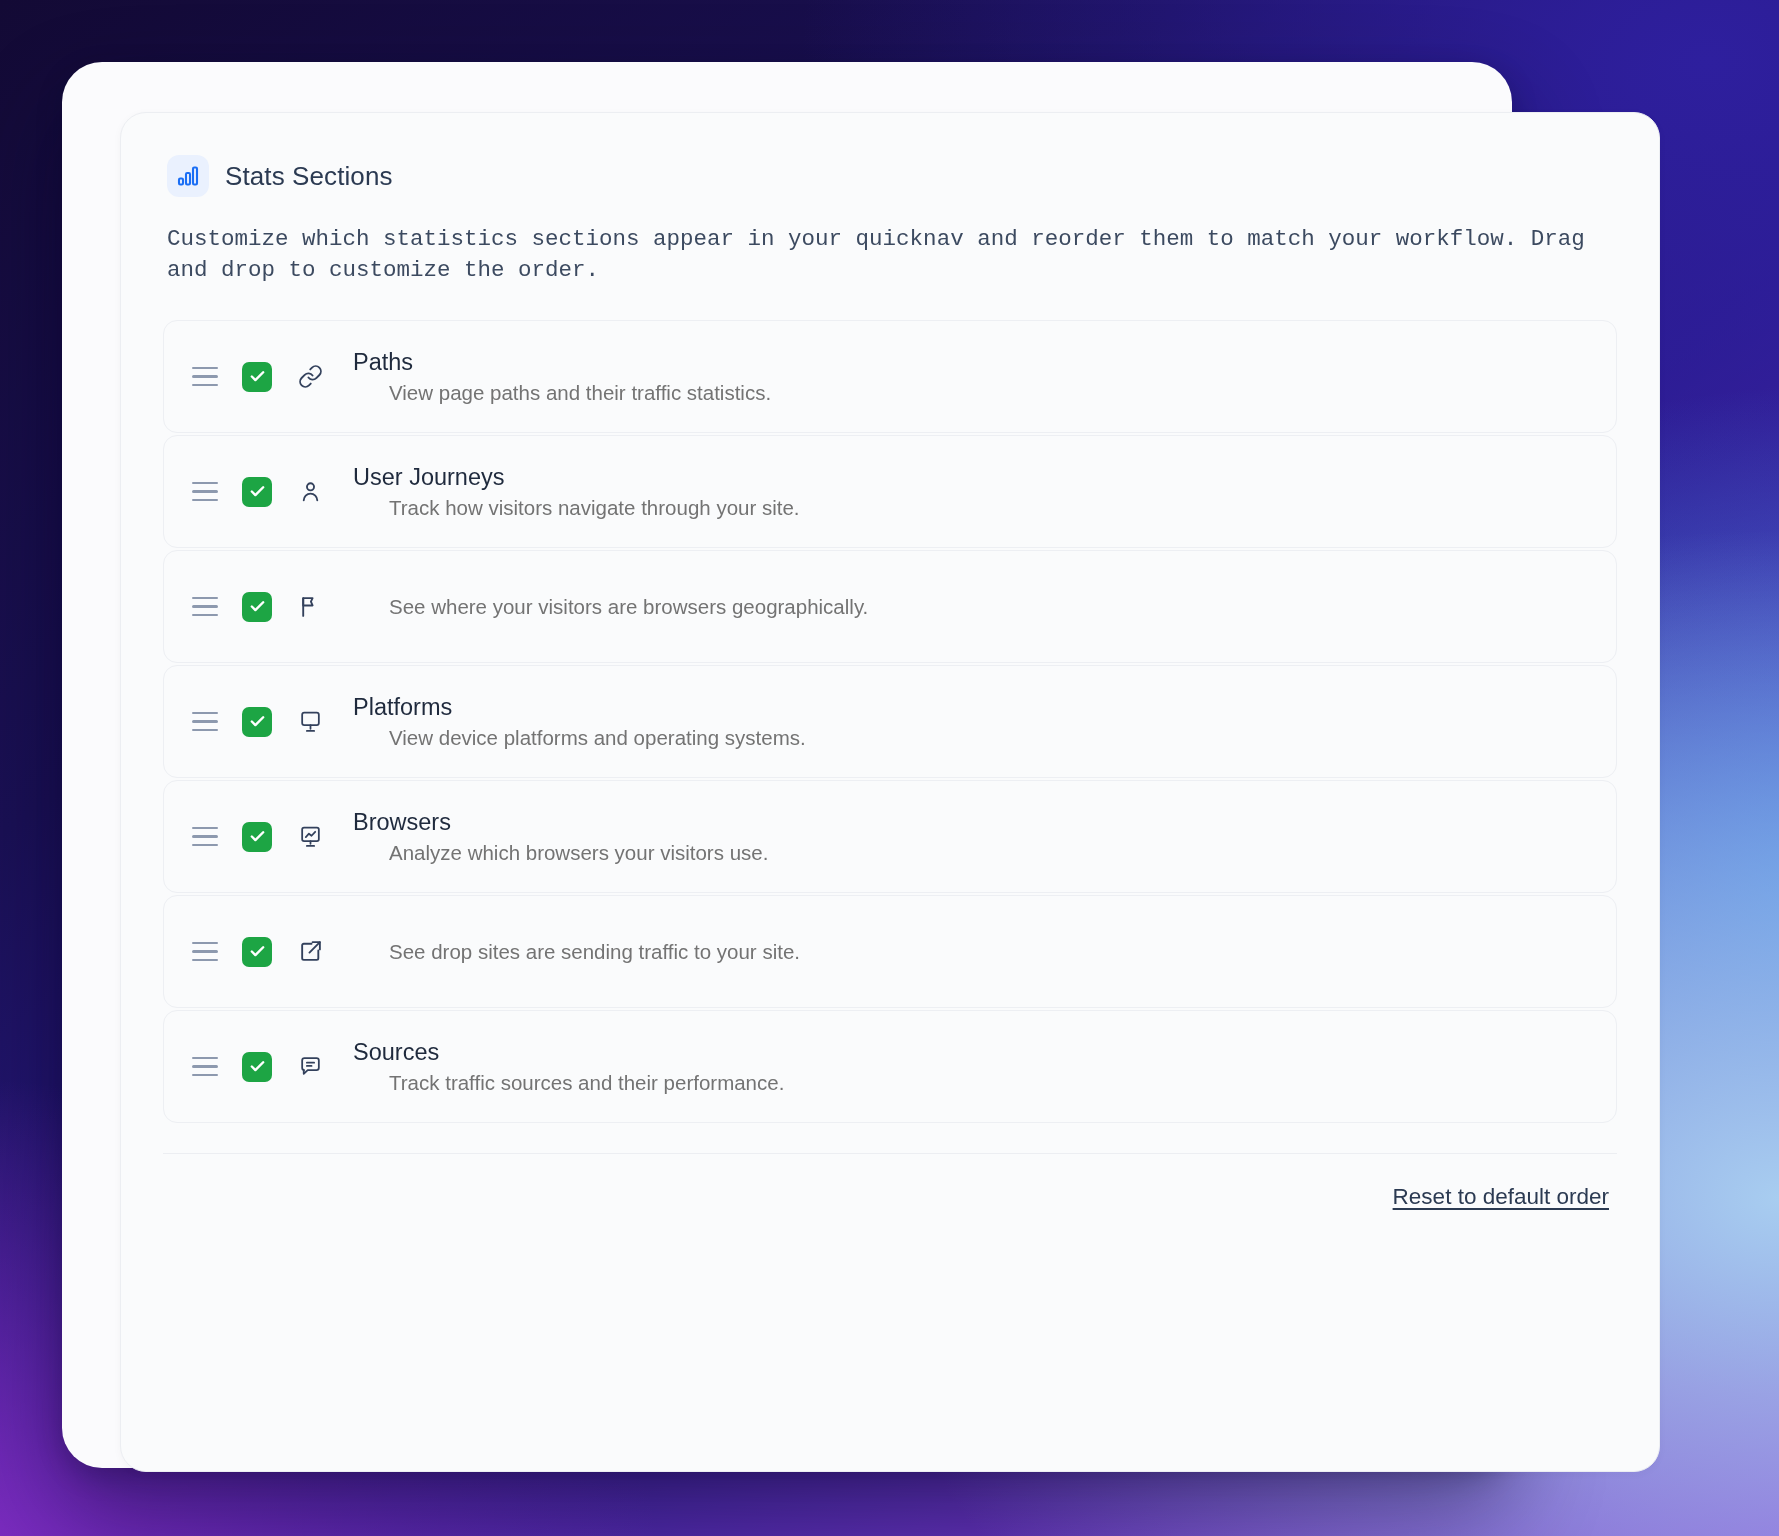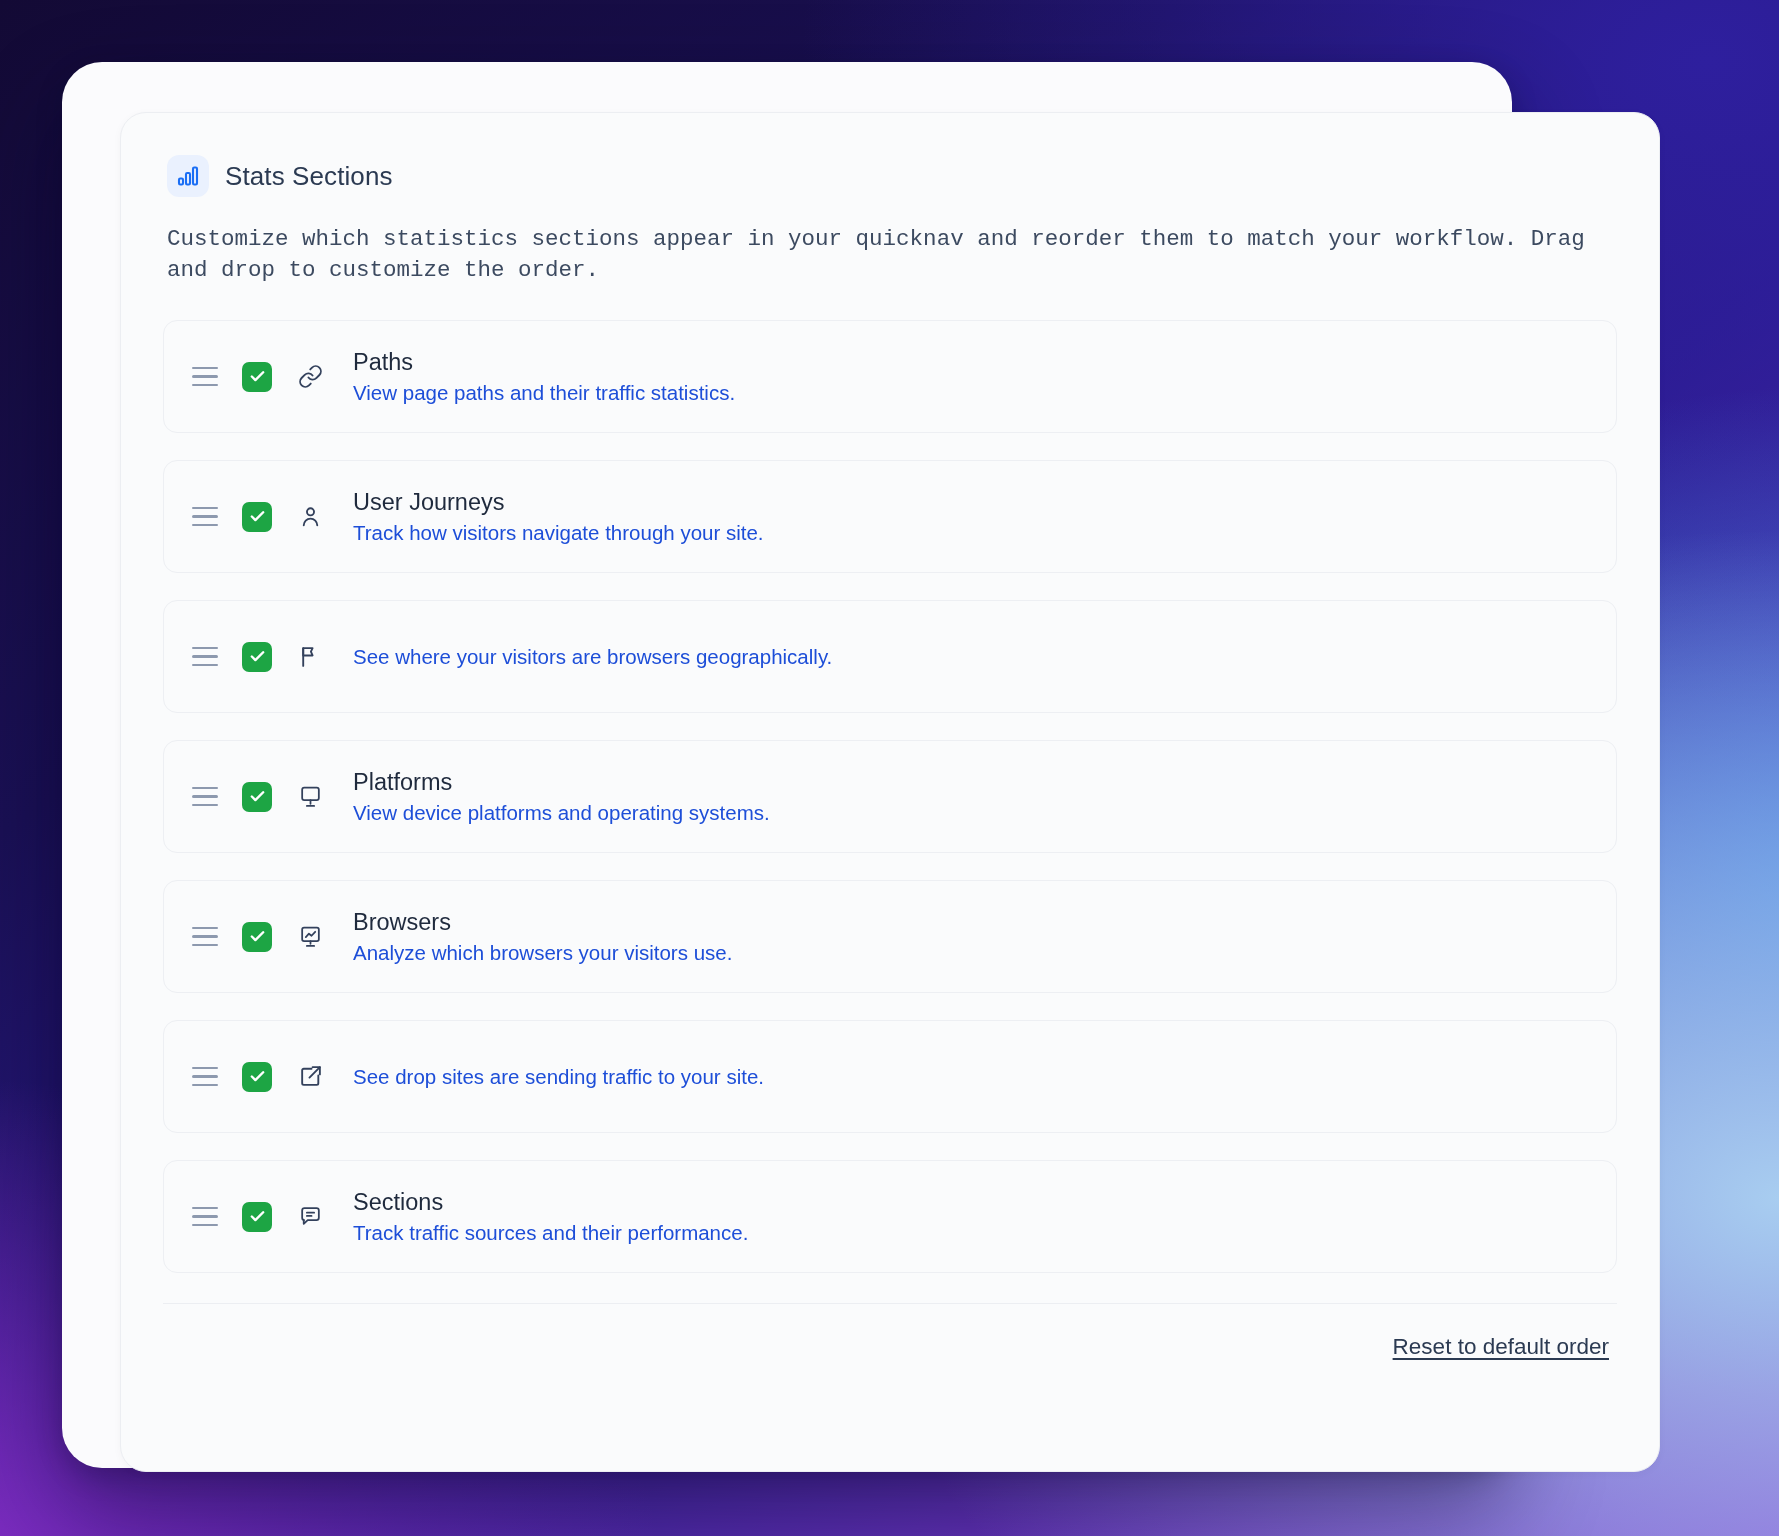--- a/index.html
+++ b/index.html
@@ -78,21 +78,21 @@
     color: #3c4a60;
     max-width: 1455px;
     font-family: Liberation Mono, monospace;
   }
 
   
   .section-list {
     margin-top: 35px;
     display: flex;
     flex-direction: column;
-    gap: 27px;
+    gap: 2px;
   }
 
   .section-row {
     display: flex;
     align-items: center;
     gap: 0;
     height: 113px;
     background: #fafbfc;
     border: 1px solid #edeff3;
     border-radius: 14px;
@@ -150,22 +150,23 @@
     gap: 4px;
     min-width: 0;
   }
   .row-title {
     font-size: 23.5px;
     color: #1f2a3d;
     line-height: 1.2;
   }
   .row-sub {
     font-size: 20.5px;
-    color: #1d4ed8;
+    color: #737373;
     line-height: 1.25;
+    margin-left: 36px;
   }
 
   
   .card-footer {
     margin-top: 30px;
     border-top: 1px solid #eceef2;
     padding-top: 30px;
     display: flex;
     justify-content: flex-end;
     padding-right: 8px;
@@ -355,21 +356,21 @@
             </svg>
         </div>
         <div class="row-icon">
           <svg width="25" height="25" viewBox="0 0 24 24" fill="none" stroke="currentColor" stroke-width="1.7" stroke-linecap="round" stroke-linejoin="round">
             <path d="M20 13.2c0 1.2-1 2.2-2.2 2.2H9.3L5.5 19v-3.6H6c-1.2 0-2-1-2-2.2V6.2C4 5 5 4 6.2 4h11.6C19 4 20 5 20 6.2z"></path>
             <line x1="8.5" y1="8.3" x2="15.5" y2="8.3"></line>
             <line x1="8.5" y1="11.5" x2="13" y2="11.5"></line>
           </svg>
         </div>
         <div class="row-text">
-          <div class="row-title">Sections</div>
+          <div class="row-title">Sources</div>
           <div class="row-sub">Track traffic sources and their performance.</div>
         </div>
       </div>
 
     </div>
 
     <div class="card-footer">
       <button class="reset-link">Reset to default order</button>
     </div>
 

